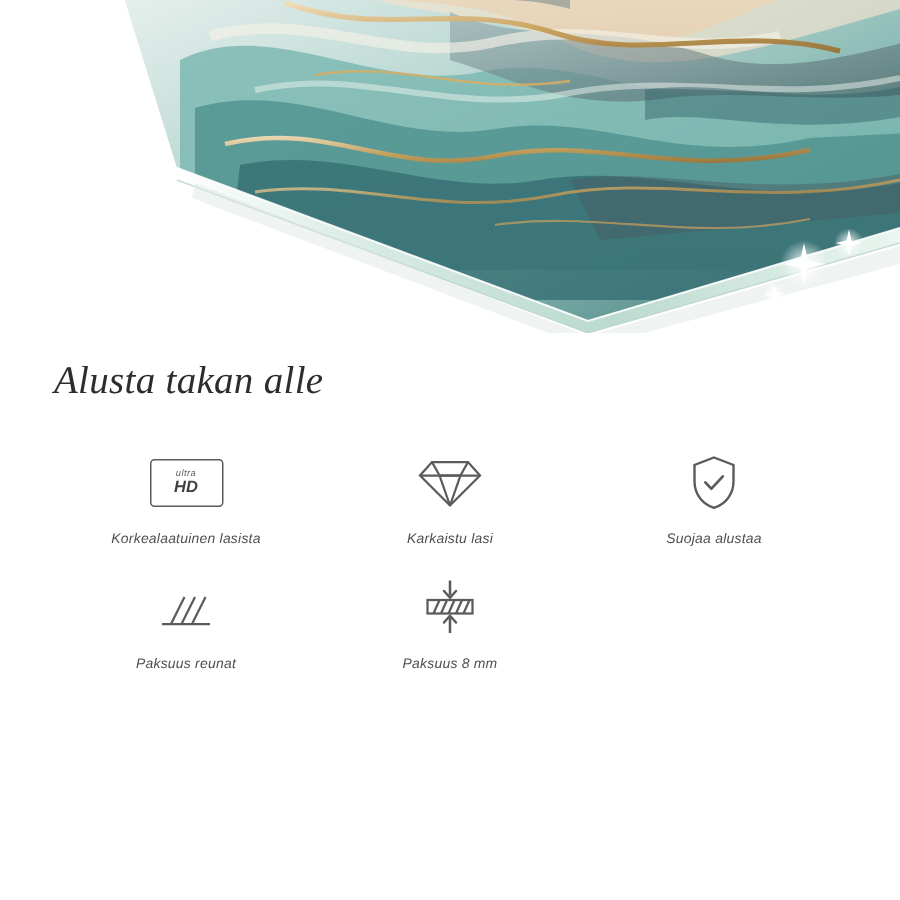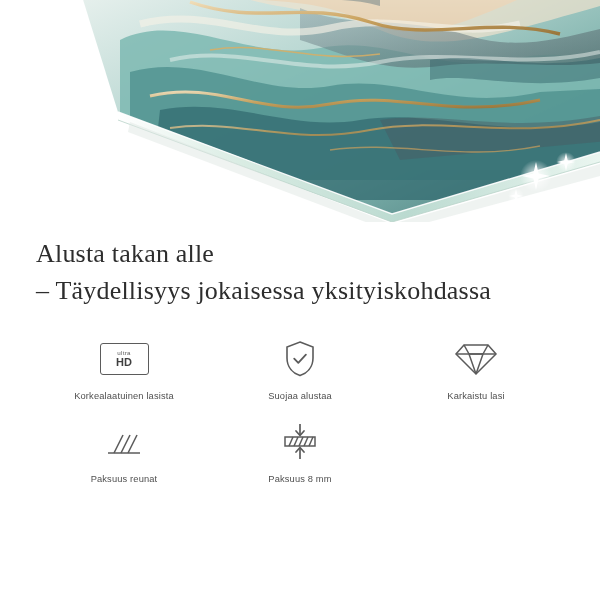--- a/index.html
+++ b/index.html
@@ -12,20 +12,21 @@
     font-family: "Liberation Sans", sans-serif;
     overflow: hidden;
   }
 
   .page {
     position: relative;
     width: 600px;
     height: 600px;
     background: #ffffff;
     overflow: hidden;
+    font-style: italic;
   }
 
   
   .hero {
     position: relative;
     width: 600px;
     height: 222px;
     overflow: hidden;
     background: #ffffff;
   }
@@ -198,58 +199,57 @@
         <circle cx="516" cy="196" r="8" fill="url(#spark1)" opacity="0.85"></circle>
         <path d="M 516 189 L 517.3 194.7 L 523 196 L 517.3 197.3 L 516 203 L 514.7 197.3 L 509 196 L 514.7 194.7 Z" fill="#ffffff"></path>
       </g>
     </svg>
   </div>
 
   <div class="content">
 
     <h1 class="headline">
       <span>Alusta takan alle</span>
-      <span class="line2">– Täydellisyys jokaisessa yksityiskohdassa</span>
     </h1>
 
 
     <div class="features">
 
 
       <div class="feature">
         <div class="feature-icon">
           <div class="ultrahd-box">
             <span class="u1">ultra</span>
             <span class="u2">HD</span>
           </div>
         </div>
         <div class="feature-label">Korkealaatuinen lasista</div>
-      </div>
-
-      <div class="feature">
-        <div class="feature-icon">
-          <svg width="36" height="42" viewBox="0 0 36 42" fill="none" stroke="#5b5b5b" stroke-width="1.6">
-            <path d="M18 4 L31 9 v11 c0 9.4 -6.2 15.2 -13 17.6 C11.2 35.2 5 29.4 5 20 V9 z"></path>
-            <path d="M12.2 20.6 l4.1 4.2 l7.6 -8.2" stroke-width="1.8" stroke-linecap="round" stroke-linejoin="round"></path>
-          </svg>
-        </div>
-        <div class="feature-label">Suojaa alustaa</div>
       </div>
 
       <div class="feature">
         <div class="feature-icon">
           <svg width="44" height="36" viewBox="0 0 44 36" fill="none" stroke="#5b5b5b" stroke-width="1.5">
             <path d="M10 4 H34 L42 13 L22 33 L2 13 Z"></path>
             <path d="M2 13 H42"></path>
             <path d="M10 4 L15 13 L22 33"></path>
             <path d="M34 4 L29 13 L22 33"></path>
             <path d="M15 13 H29"></path>
           </svg>
         </div>
         <div class="feature-label">Karkaistu lasi</div>
+      </div>
+
+      <div class="feature">
+        <div class="feature-icon">
+          <svg width="36" height="42" viewBox="0 0 36 42" fill="none" stroke="#5b5b5b" stroke-width="1.6">
+            <path d="M18 4 L31 9 v11 c0 9.4 -6.2 15.2 -13 17.6 C11.2 35.2 5 29.4 5 20 V9 z"></path>
+            <path d="M12.2 20.6 l4.1 4.2 l7.6 -8.2" stroke-width="1.8" stroke-linecap="round" stroke-linejoin="round"></path>
+          </svg>
+        </div>
+        <div class="feature-label">Suojaa alustaa</div>
       </div>
 
       <div class="feature">
         <div class="feature-icon">
           <svg width="40" height="34" viewBox="0 0 40 34" fill="none" stroke="#5b5b5b" stroke-width="1.5">
             <path d="M4 28 H36"></path>
             <path d="M10 28 L19 10"></path>
             <path d="M17 28 L26 10"></path>
             <path d="M24 28 L33 10"></path>
           </svg>

